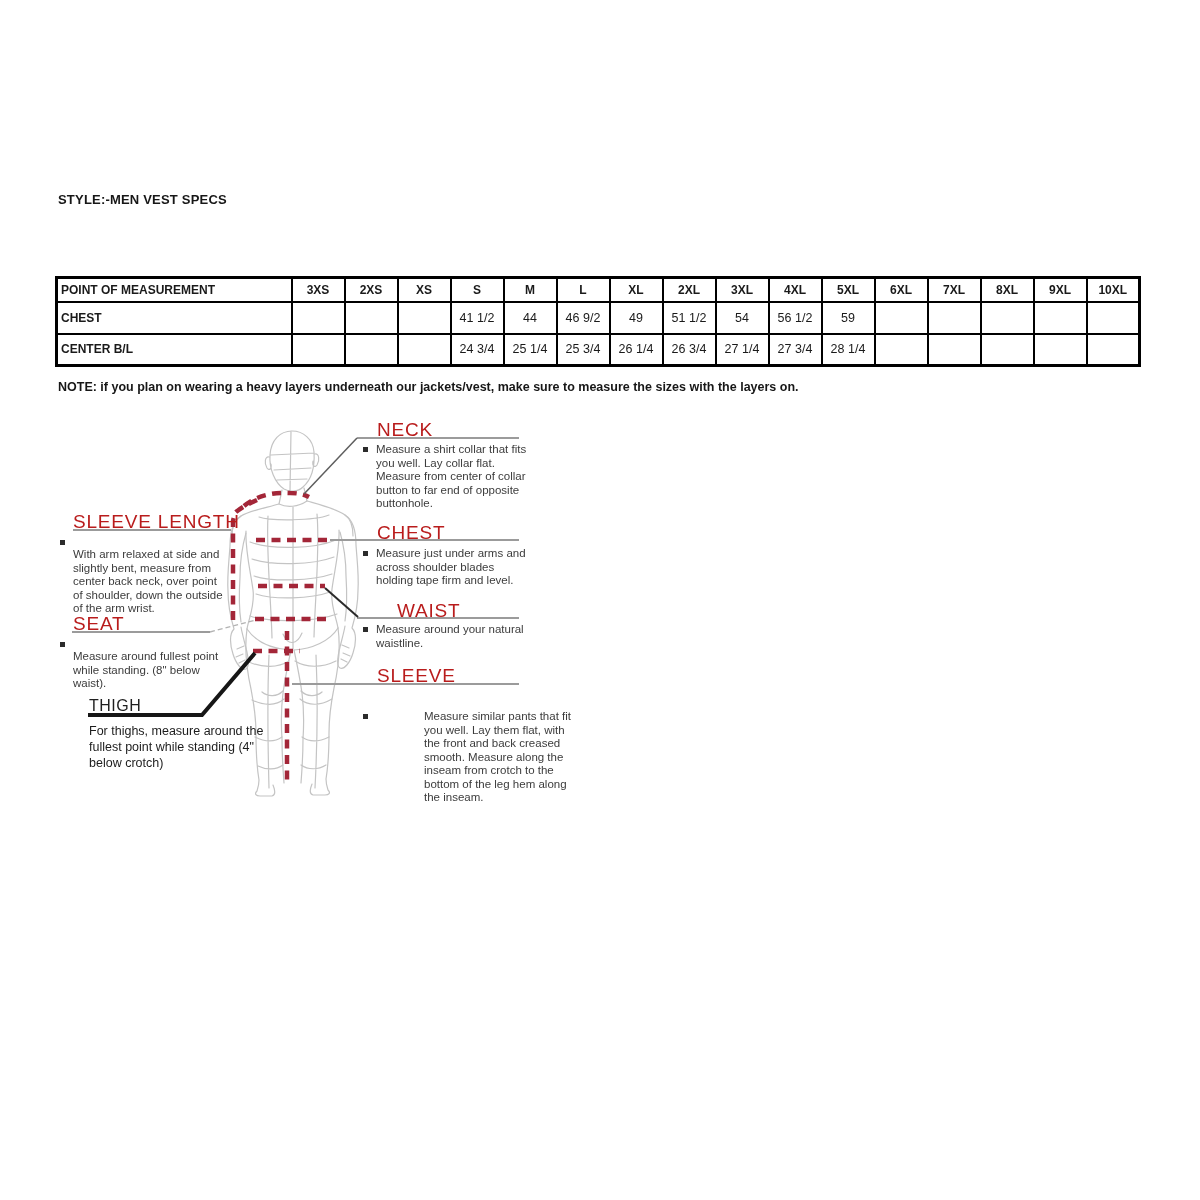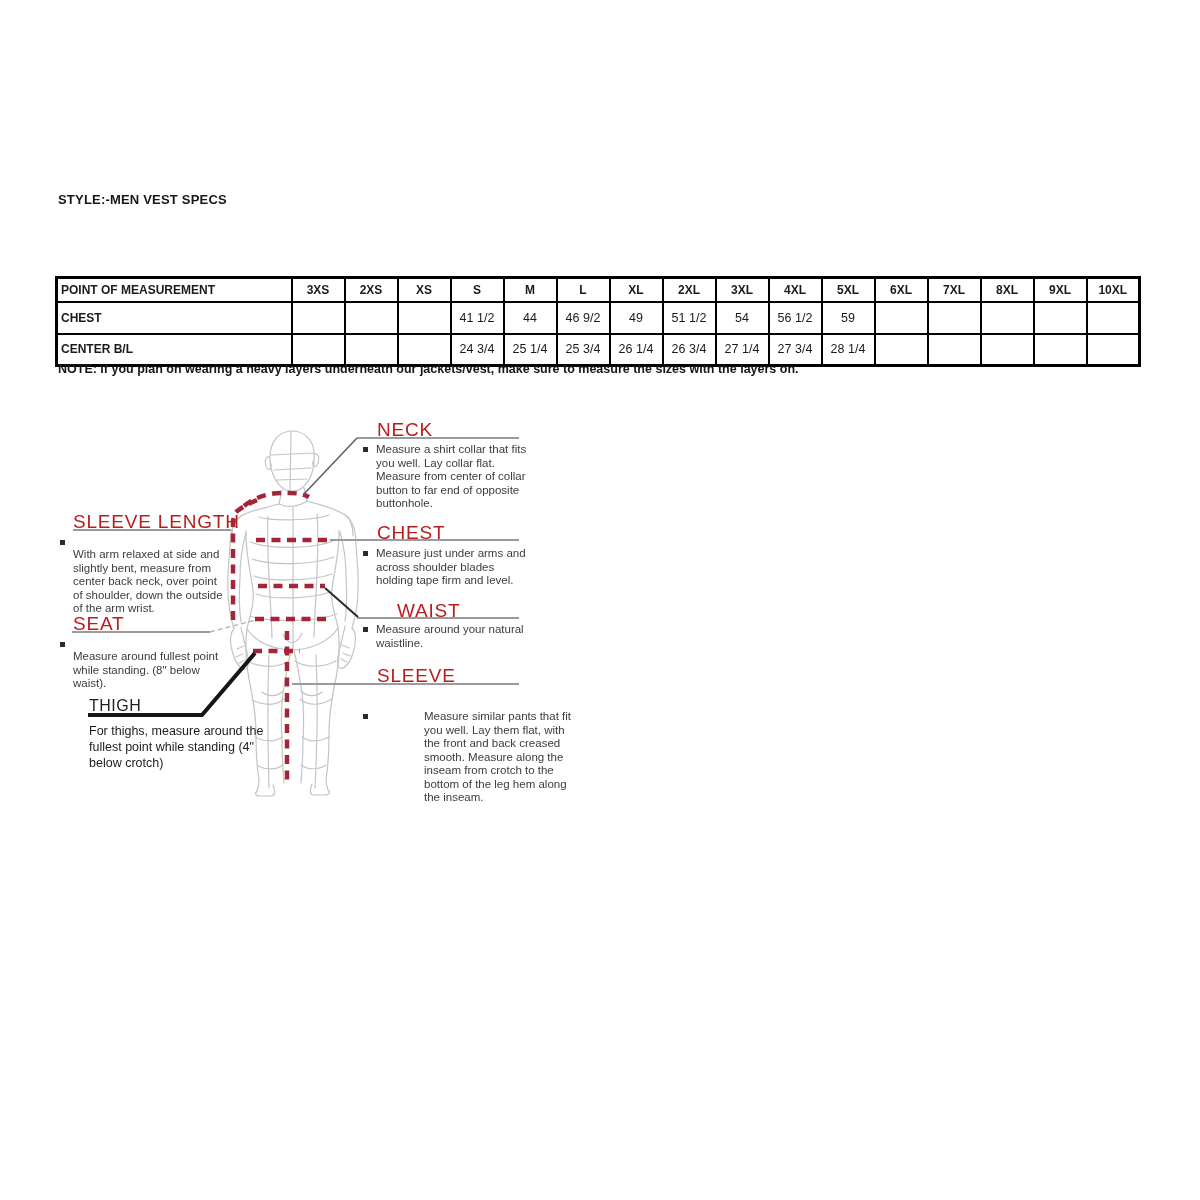--- a/index.html
+++ b/index.html
@@ -5,21 +5,21 @@
   html,body{margin:0;padding:0;background:#ffffff;}
   .page{
     position:relative;width:1200px;height:1200px;background:#ffffff;
     font-family:"Liberation Sans",sans-serif;color:#1a1a1a;overflow:hidden;
   }
   .doc-title{
     position:absolute;left:58px;top:192px;
     font-size:13px;font-weight:bold;letter-spacing:0.2px;color:#171717;
   }
   .note-line{
-    position:absolute;left:58px;top:362px;
+    position:absolute;left:58px;top:380px;
     font-size:12.5px;font-weight:bold;color:#171717;
   }
   table.size-table{
     position:absolute;left:55px;top:276px;
     border-collapse:collapse;table-layout:fixed;width:1083px;
     border:3px solid #000;
   }
   table.size-table th,table.size-table td{
     border:2px solid #000;padding:0 3px;overflow:hidden;white-space:nowrap;
   }

